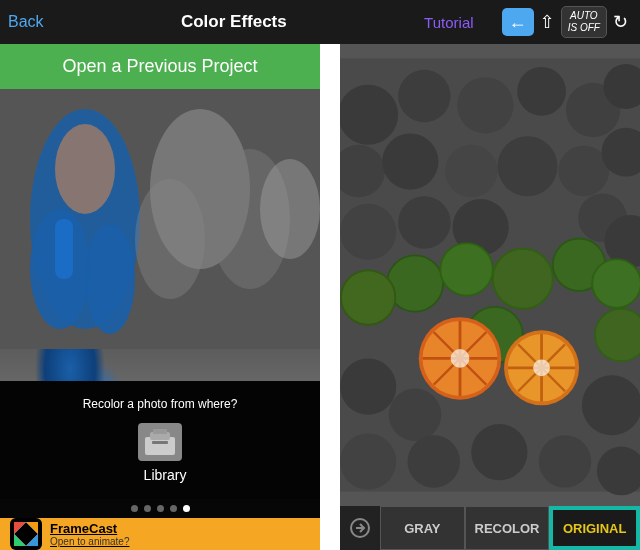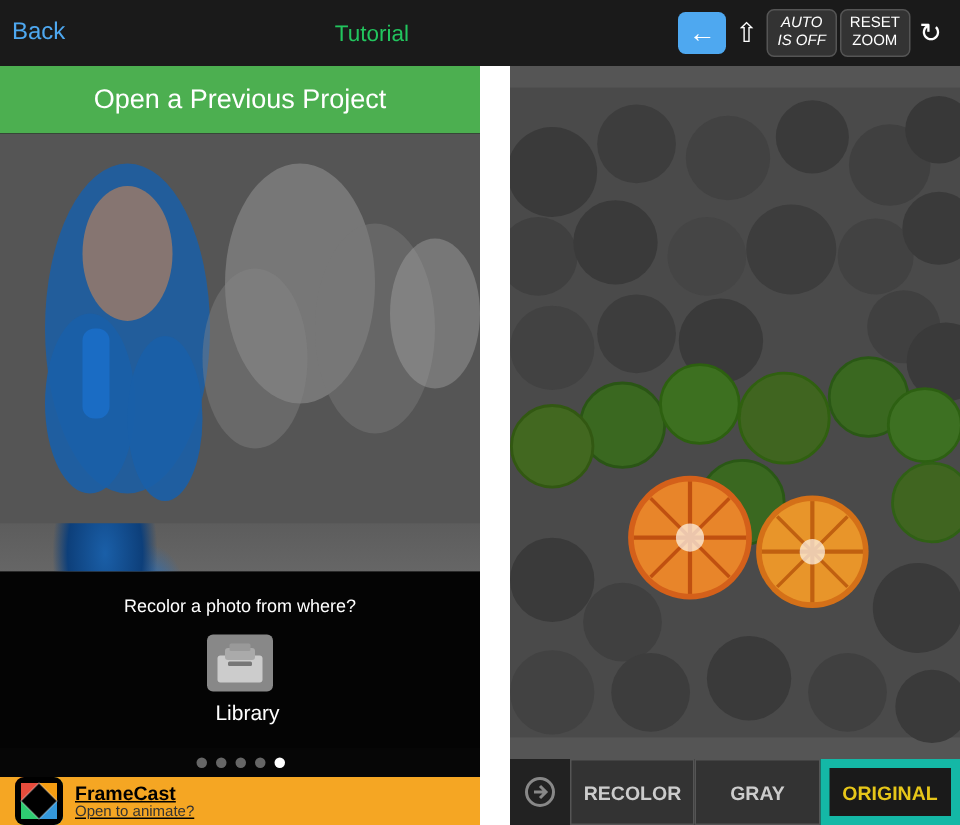--- a/index.html
+++ b/index.html
@@ -18,21 +18,21 @@
       align-items: center;
       justify-content: space-between;
       background: #1a1a1a;
       height: 44px;
       padding: 0 8px;
       flex-shrink: 0;
       gap: 28px;
     }
     .nav-left { display: flex; align-items: center; gap: 4px; color: #4ea8f0; font-size: 16px; }
     .nav-title { color: #fff; font-size: 17px; font-weight: 600; flex: 1; text-align: center; }
-    .nav-tutorial { color: #22c55e; font-size: 15px; }
+    .nav-tutorial { color: #8b5cf6; font-size: 15px; }
     .nav-actions { display: flex; align-items: center; gap: 2px; }
     .nav-btn {
       background: #333;
       border: 1px solid #555;
       border-radius: 5px;
       color: #fff;
       font-size: 10px;
       padding: 3px 6px;
       text-align: center;
       line-height: 1.2;
@@ -227,48 +227,47 @@
       color: #ccc;
       font-size: 13px;
       font-weight: 600;
       display: flex;
       align-items: center;
       justify-content: center;
       cursor: pointer;
     }
     .tool-btn.active {
       background: #1a1a1a;
-      border: 6px solid #14b8a6;
+      border: 4px solid #14b8a6;
       color: #e6c619;
     }
     .tool-left-icon {
       width: 40px;
       background: #222;
       border: none;
       display: flex;
       align-items: center;
       justify-content: center;
       cursor: pointer;
     }
   </style>
 </head>
 <body>
 
 <div class="nav-bar">
   <div class="nav-left">
     <span style="color:#4ea8f0;font-size:16px;cursor:pointer;">Back</span>
   </div>
+  <span class="nav-title">Color Effects</span>
   <span class="nav-tutorial">Tutorial</span>
   <div class="nav-actions">
     <div class="back-arrow">←</div>
     <div class="nav-icon-btn" style="font-size:18px;">⇧</div>
     <div class="nav-btn" style="white-space:pre;font-style:italic;">AUTO
 IS OFF</div>
-    <div class="nav-btn" style="white-space:pre;">RESET
-ZOOM</div>
     <div class="nav-icon-btn">↻</div>
   </div>
 </div>
 
 <div class="main-content">
 
   <div class="left-panel">
 
     <div class="open-previous">Open a Previous Project</div>
 
@@ -404,20 +403,20 @@
       </div>
     </div>
 
     <div class="bottom-toolbar">
       <div class="tool-left-icon">
         <svg width="24" height="24" viewBox="0 0 24 24" fill="none">
           <circle cx="12" cy="12" r="9" stroke="#888" stroke-width="2"></circle>
           <path d="M8 12 L16 12 M12 8 L16 12 L12 16" stroke="#888" stroke-width="2" fill="none"></path>
         </svg>
       </div>
+      <div class="tool-btn">GRAY</div>
       <div class="tool-btn">RECOLOR</div>
-      <div class="tool-btn">GRAY</div>
       <div class="tool-btn active">ORIGINAL</div>
     </div>
 
   </div>
 
 </div>
 
 </body></html>

